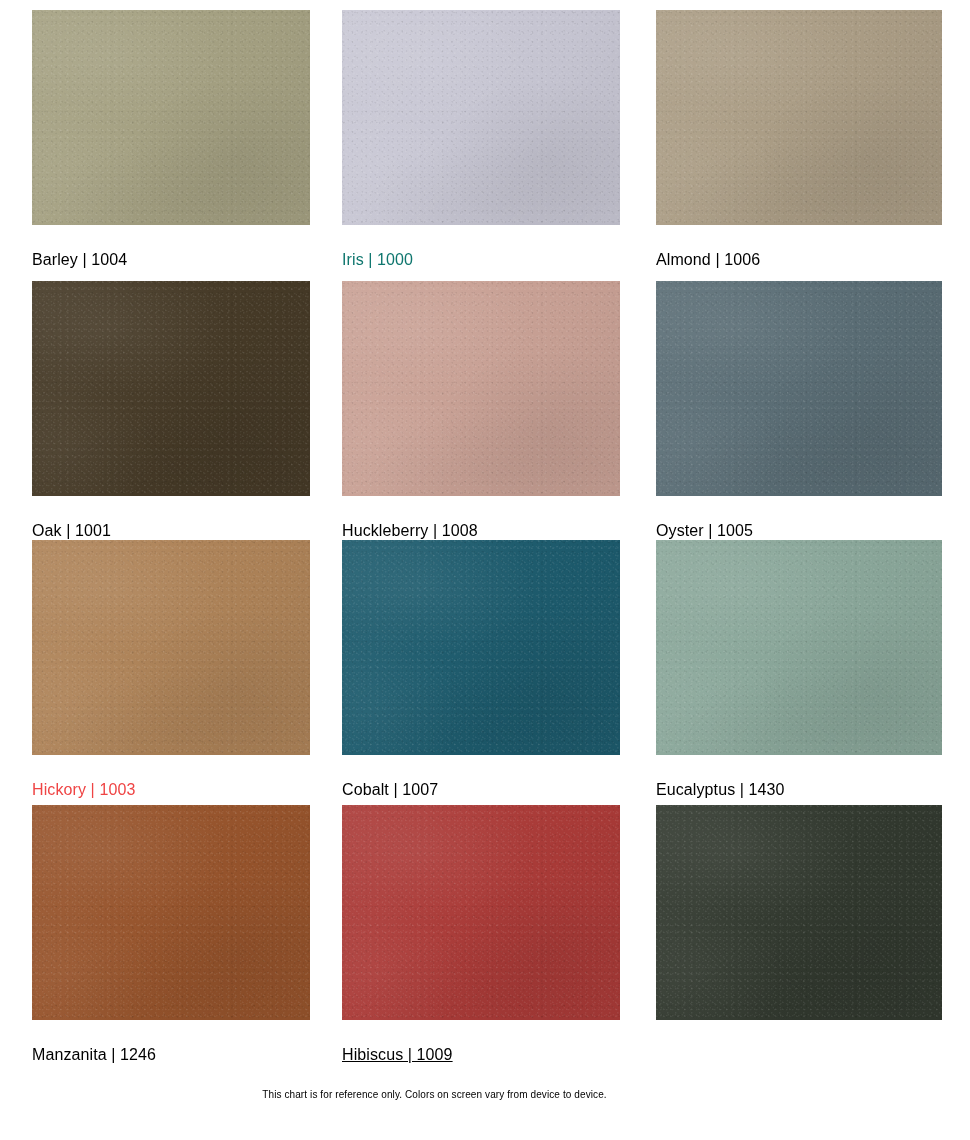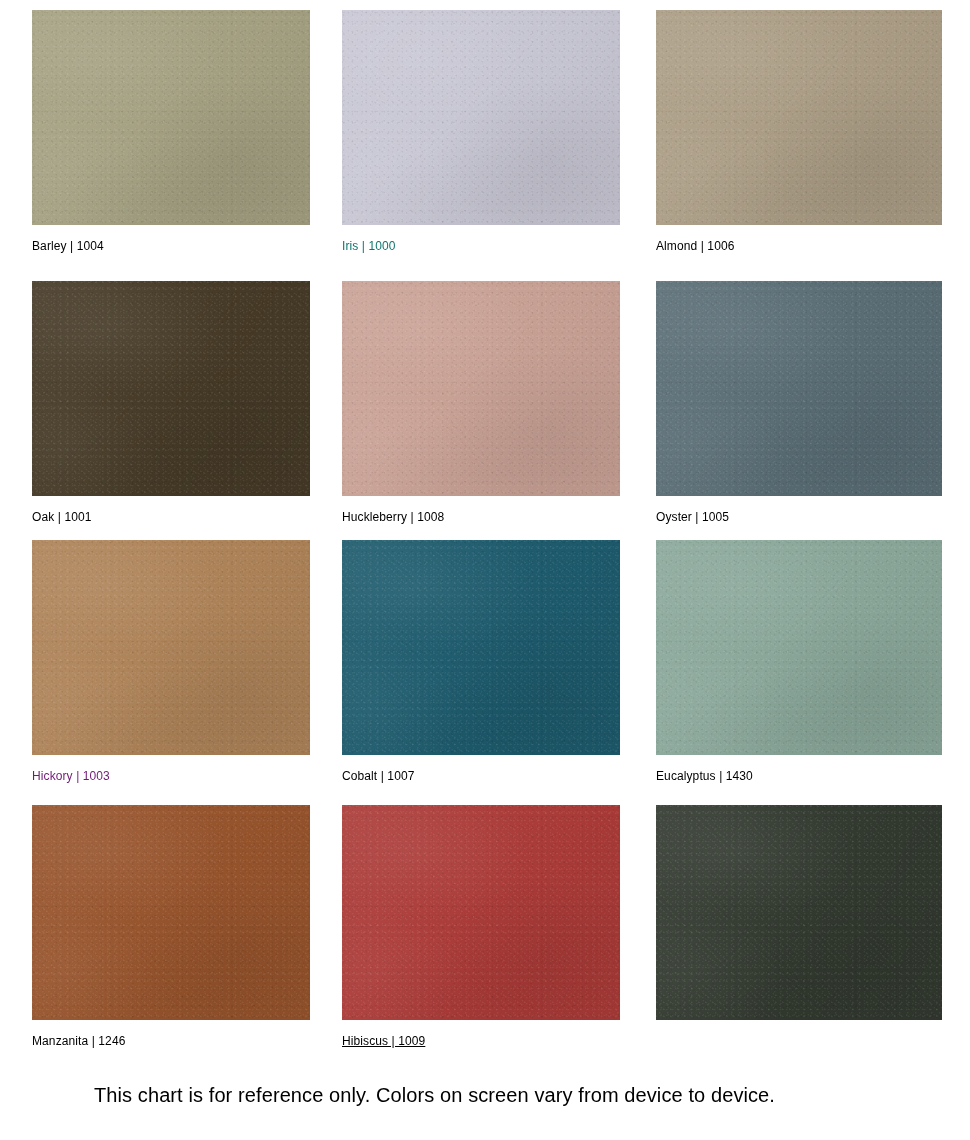--- a/index.html
+++ b/index.html
@@ -93,35 +93,35 @@
     inset: 0;
     background-image: linear-gradient(118deg,
       rgba(255,255,255,0.075) 0%,
       rgba(255,255,255,0.020) 32%,
       rgba(0,0,0,0.020) 63%,
       rgba(0,0,0,0.070) 100%);
     pointer-events: none;
   }
 
   .swatch-label {
-    margin-top: 12px;
-    font-size: 12px;
+    margin-top: 26px;
+    font-size: 16px;
     line-height: 18px;
     color: #000000;
     letter-spacing: 0.1px;
     white-space: nowrap;
   }
 
   .footer-note {
     position: absolute;
     left: 0;
     top: 1086px;
     width: 869px;
     text-align: center;
-    font-size: 20px;
+    font-size: 10px;
     line-height: 18px;
     color: #000000;
     letter-spacing: 0.1px;
   }
 </style>
 </head>
 <body>
 
 <div class="chart" style="background: rgb(255, 255, 255);">
 
@@ -180,21 +180,21 @@
       </div>
       <div class="swatch-label" style="color: rgb(0, 0, 0);">Oyster | 1005</div>
     </div>
 
     <div class="swatch-cell row-2 col-0">
       <div class="chip" style="background-color: rgb(174, 131, 88);">
         <div class="grain"></div>
         <div class="mottle"></div>
         <div class="sheen"></div>
       </div>
-      <div class="swatch-label" style="color: #701a75;">Hickory | 1003</div>
+      <div class="swatch-label" style="color: #ef4444;">Hickory | 1003</div>
     </div>
 
     <div class="swatch-cell row-2 col-1">
       <div class="chip" style="background-color: rgb(29, 91, 109);">
         <div class="grain"></div>
         <div class="mottle"></div>
         <div class="sheen"></div>
       </div>
       <div class="swatch-label" style="color: rgb(0, 0, 0);">Cobalt | 1007</div>
     </div>

